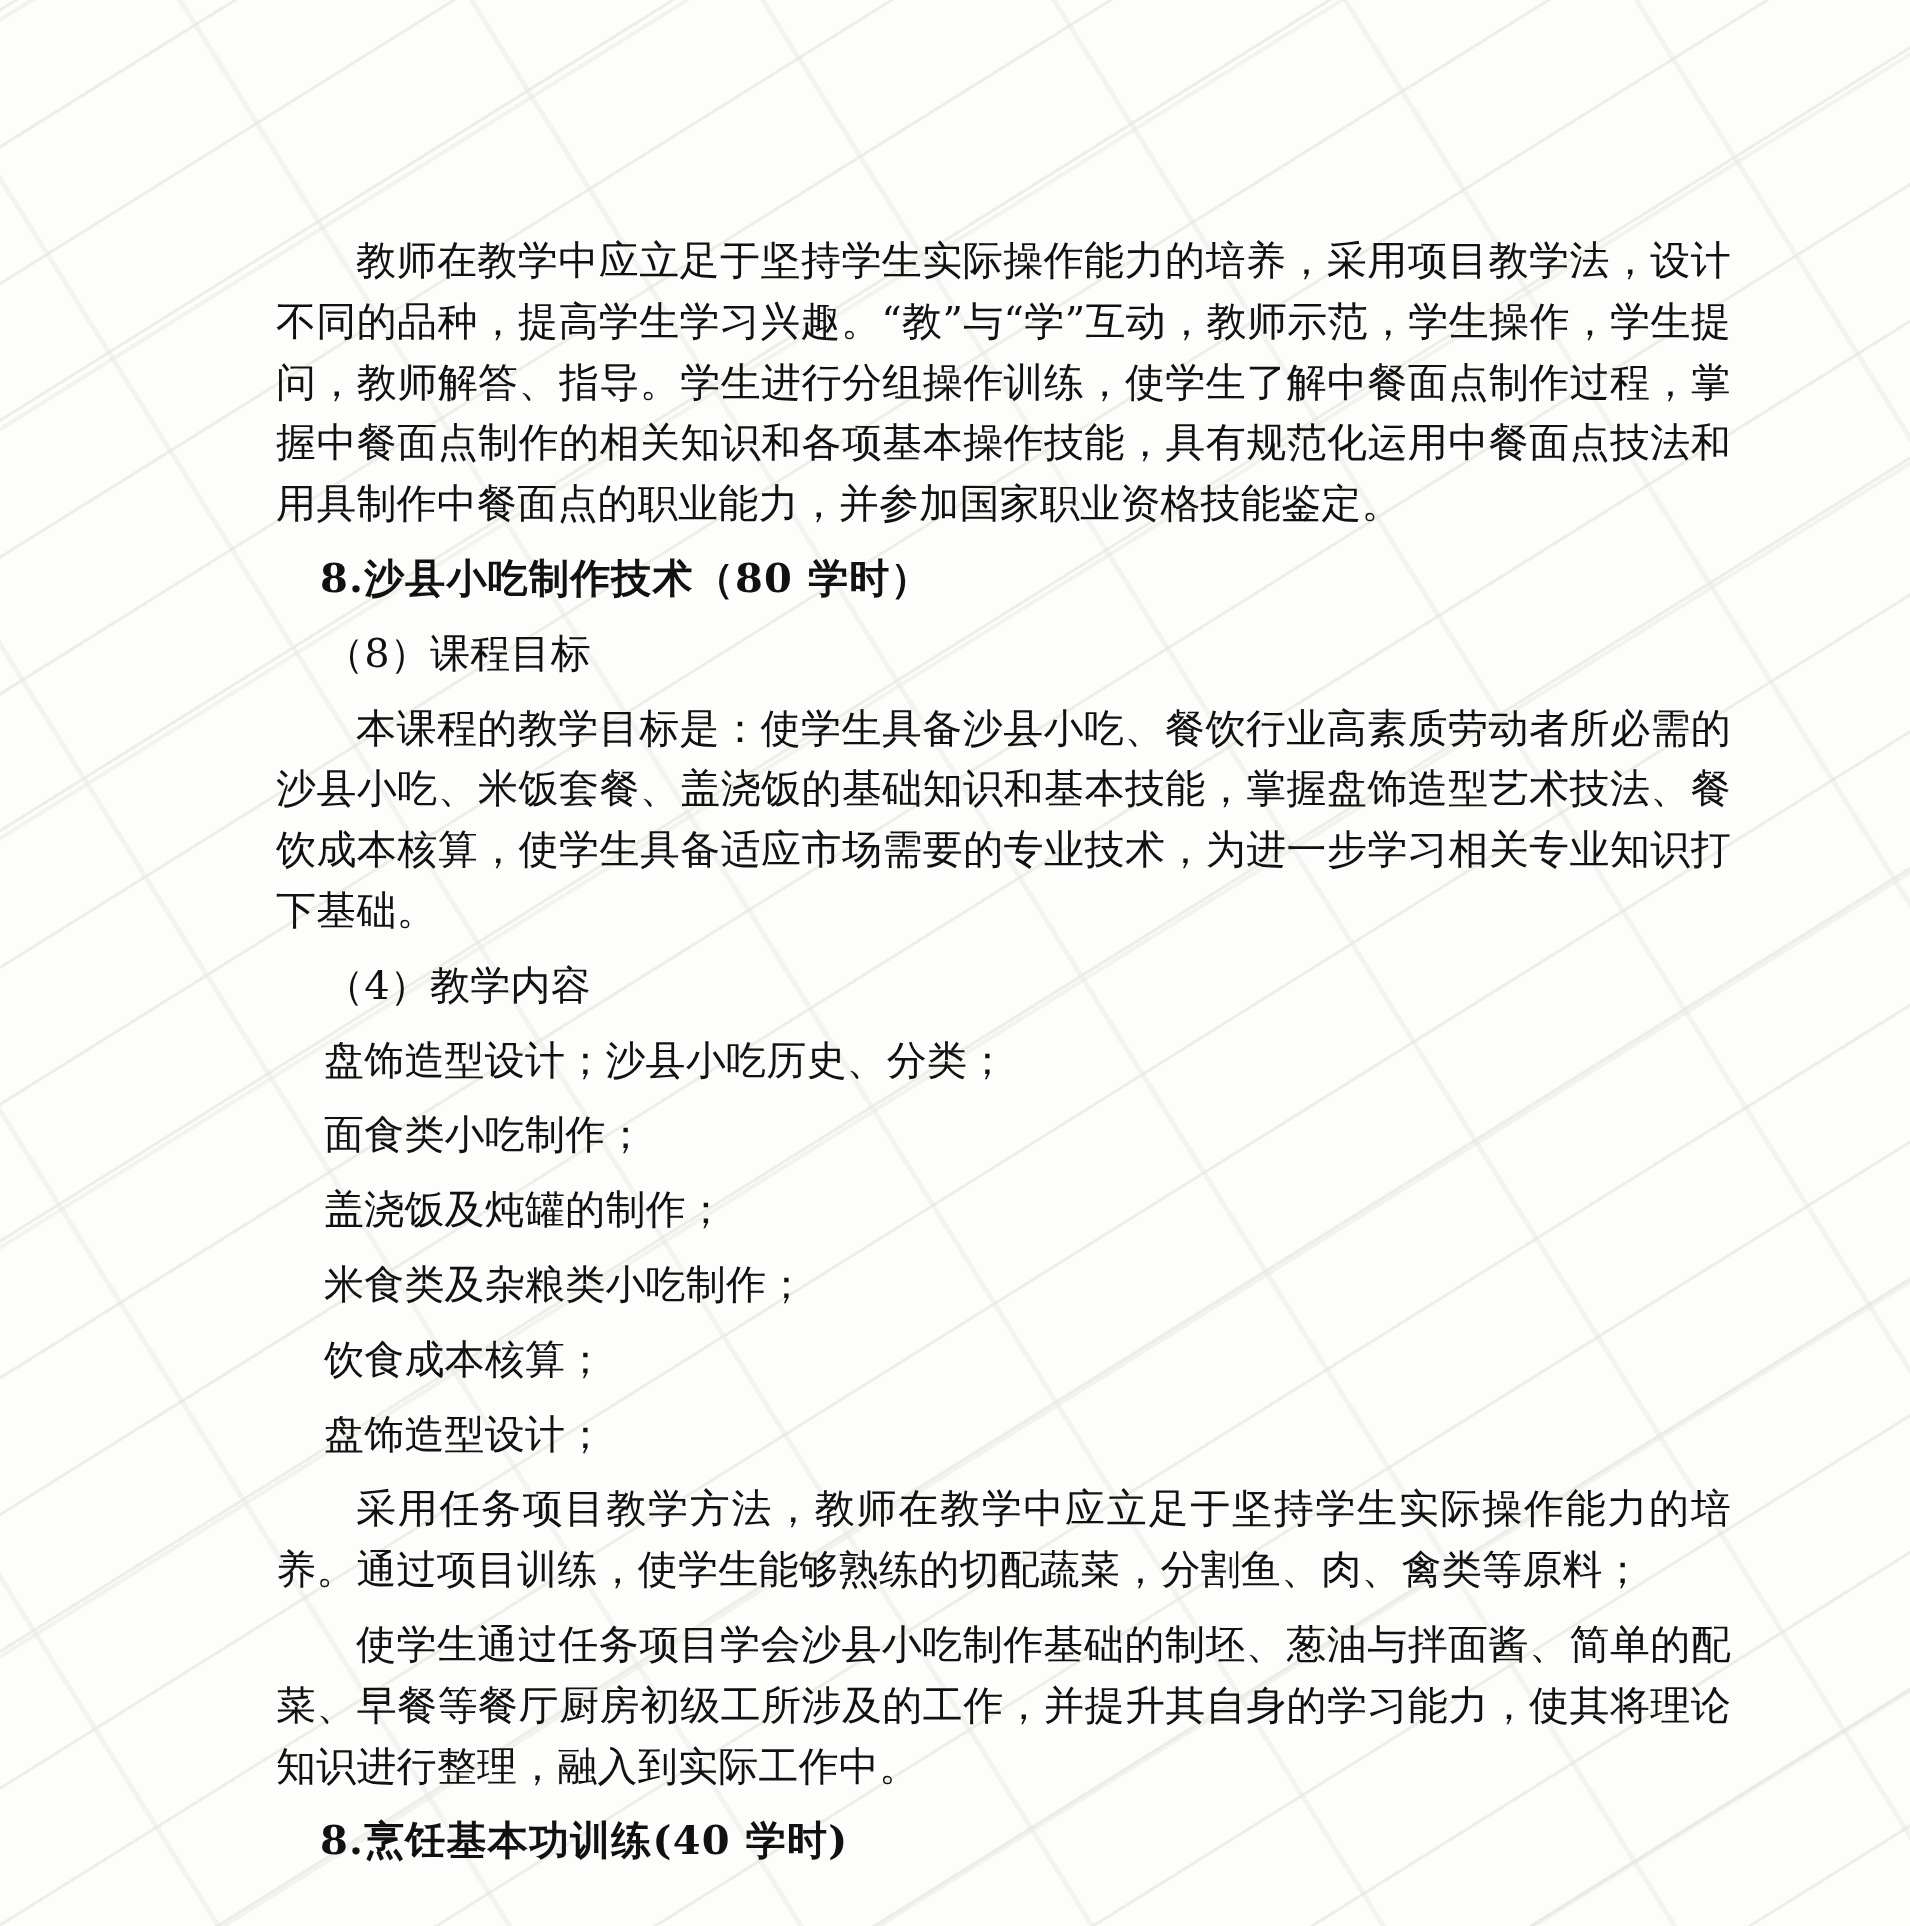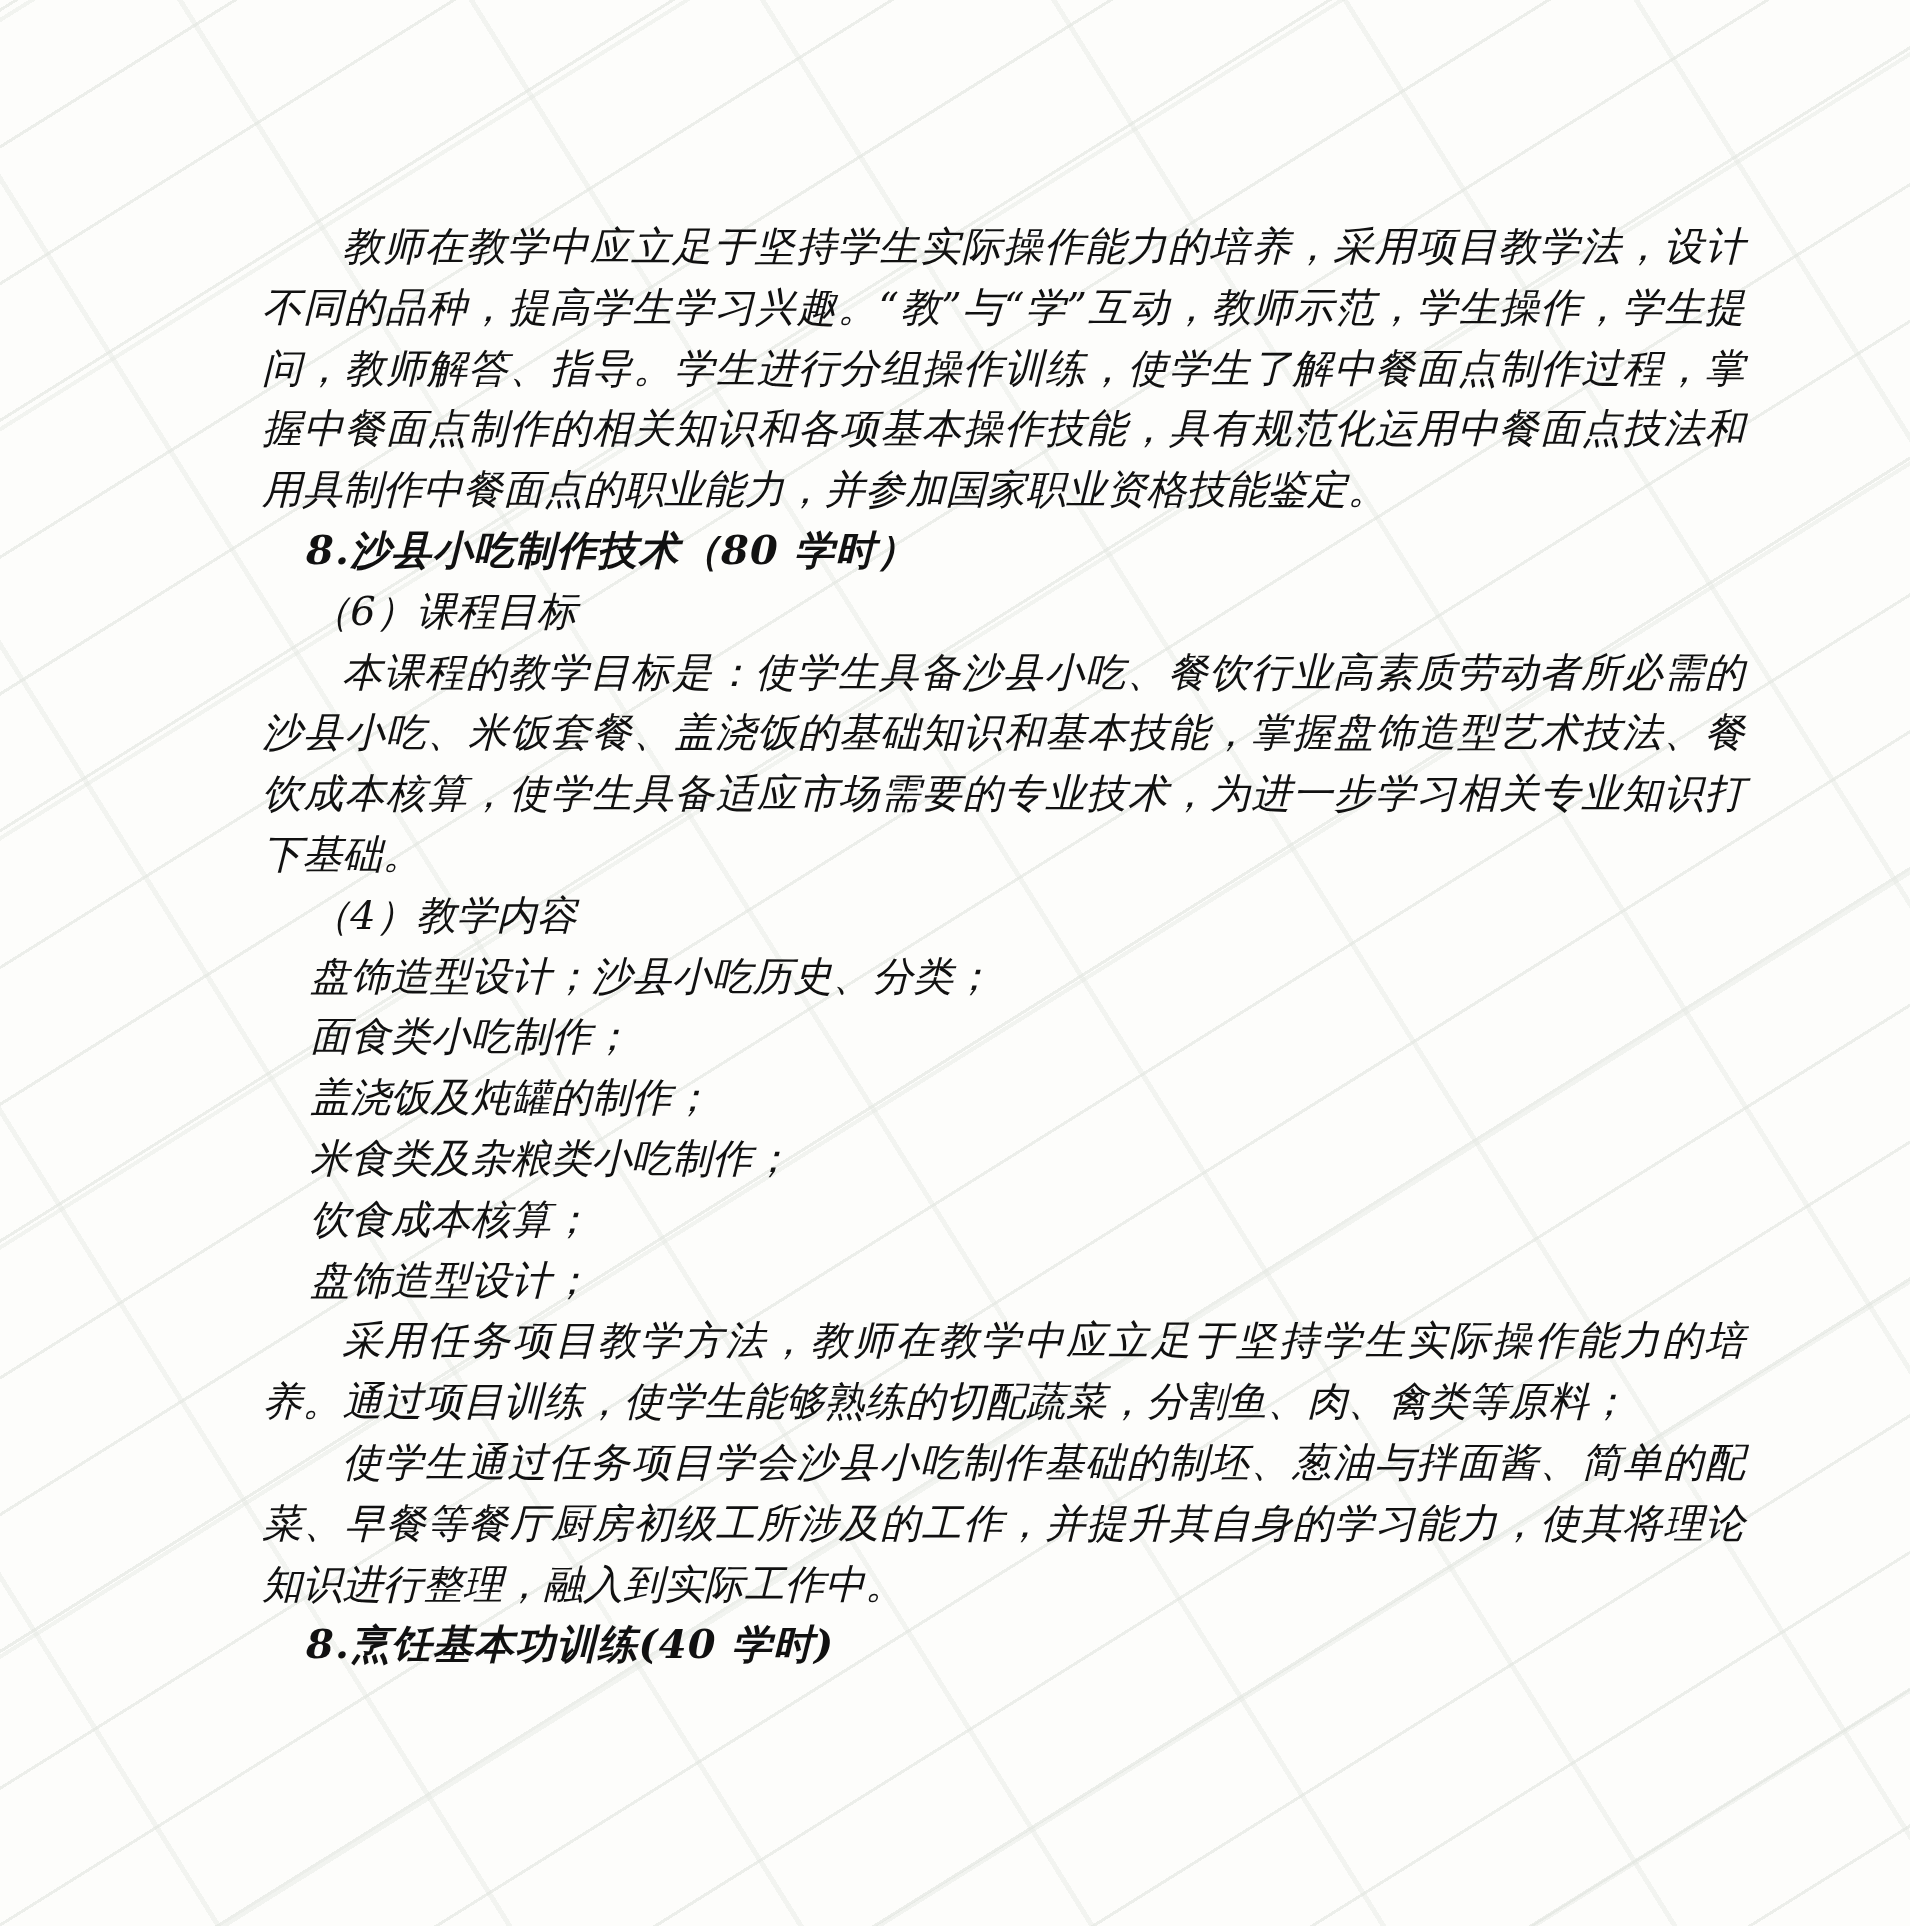--- a/index.html
+++ b/index.html
@@ -58,28 +58,27 @@
         rgba(226,230,224,0.0) 247px
       );
     z-index: 0;
   }
   .content {
     position: relative;
     z-index: 2;
     padding: 216px 166px 0 262px;
   }
   p {
-    margin: 0;
+    margin: 14px;
     color: #111111;
     font-size: 40px;
     line-height: 1.52;
     letter-spacing: 0.2px;
     text-align: justify;
     text-justify: inter-ideograph;
-    font-style: italic;
   }
   p.indent {
     text-indent: 2em;
   }
   p.heading {
     font-weight: bold;
     text-indent: 1.1em;
     letter-spacing: 1.2px;
   }
   p.sub {
@@ -95,21 +94,21 @@
 <div class="page">
   <div class="watermark"></div>
   <div class="watermark2"></div>
 
   <div class="content">
 
     <p class="indent">教师在教学中应立足于坚持学生实际操作能力的培养，采用项目教学法，设计不同的品种，提高学生学习兴趣。“教”与“学”互动，教师示范，学生操作，学生提问，教师解答、指导。学生进行分组操作训练，使学生了解中餐面点制作过程，掌握中餐面点制作的相关知识和各项基本操作技能，具有规范化运用中餐面点技法和用具制作中餐面点的职业能力，并参加国家职业资格技能鉴定。</p>
 
     <p class="heading">8.沙县小吃制作技术（80 学时）</p>
 
-    <p class="sub">（6）课程目标</p>
+    <p class="sub">（8）课程目标</p>
 
     <p class="indent">本课程的教学目标是：使学生具备沙县小吃、餐饮行业高素质劳动者所必需的沙县小吃、米饭套餐、盖浇饭的基础知识和基本技能，掌握盘饰造型艺术技法、餐饮成本核算，使学生具备适应市场需要的专业技术，为进一步学习相关专业知识打下基础。</p>
 
     <p class="sub">（4）教学内容</p>
 
     <p class="listitem">盘饰造型设计；沙县小吃历史、分类；</p>
     <p class="listitem">面食类小吃制作；</p>
     <p class="listitem">盖浇饭及炖罐的制作；</p>
     <p class="listitem">米食类及杂粮类小吃制作；</p>
     <p class="listitem">饮食成本核算；</p>

